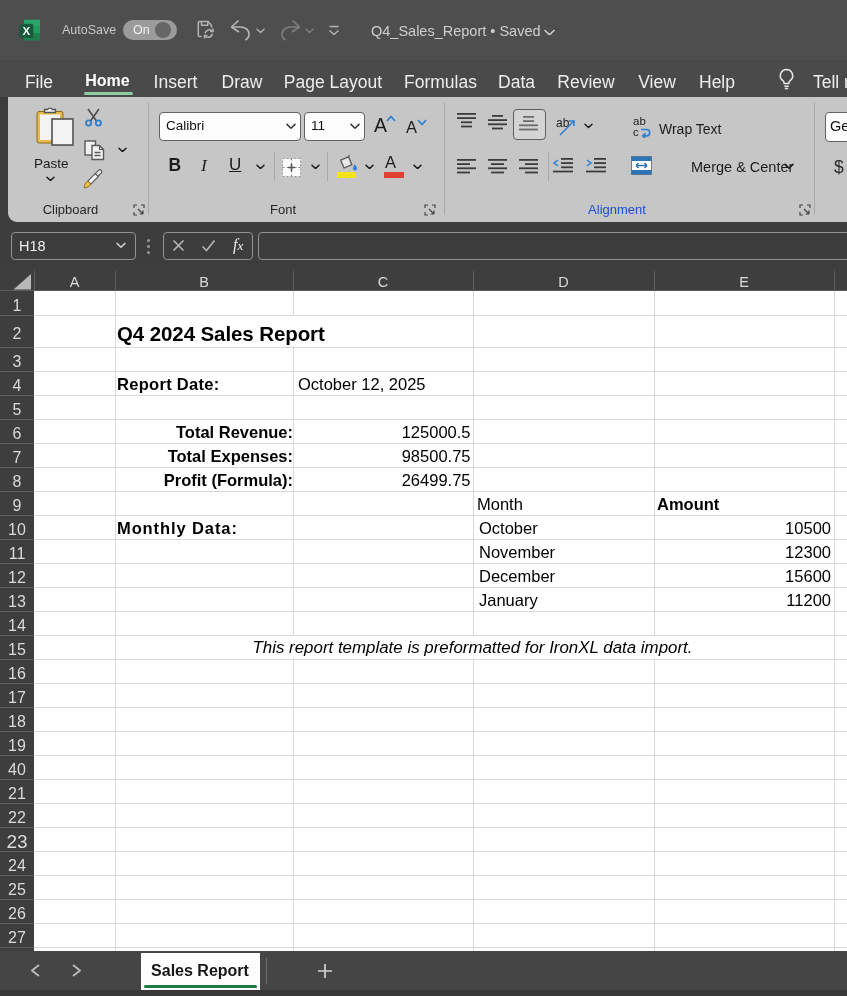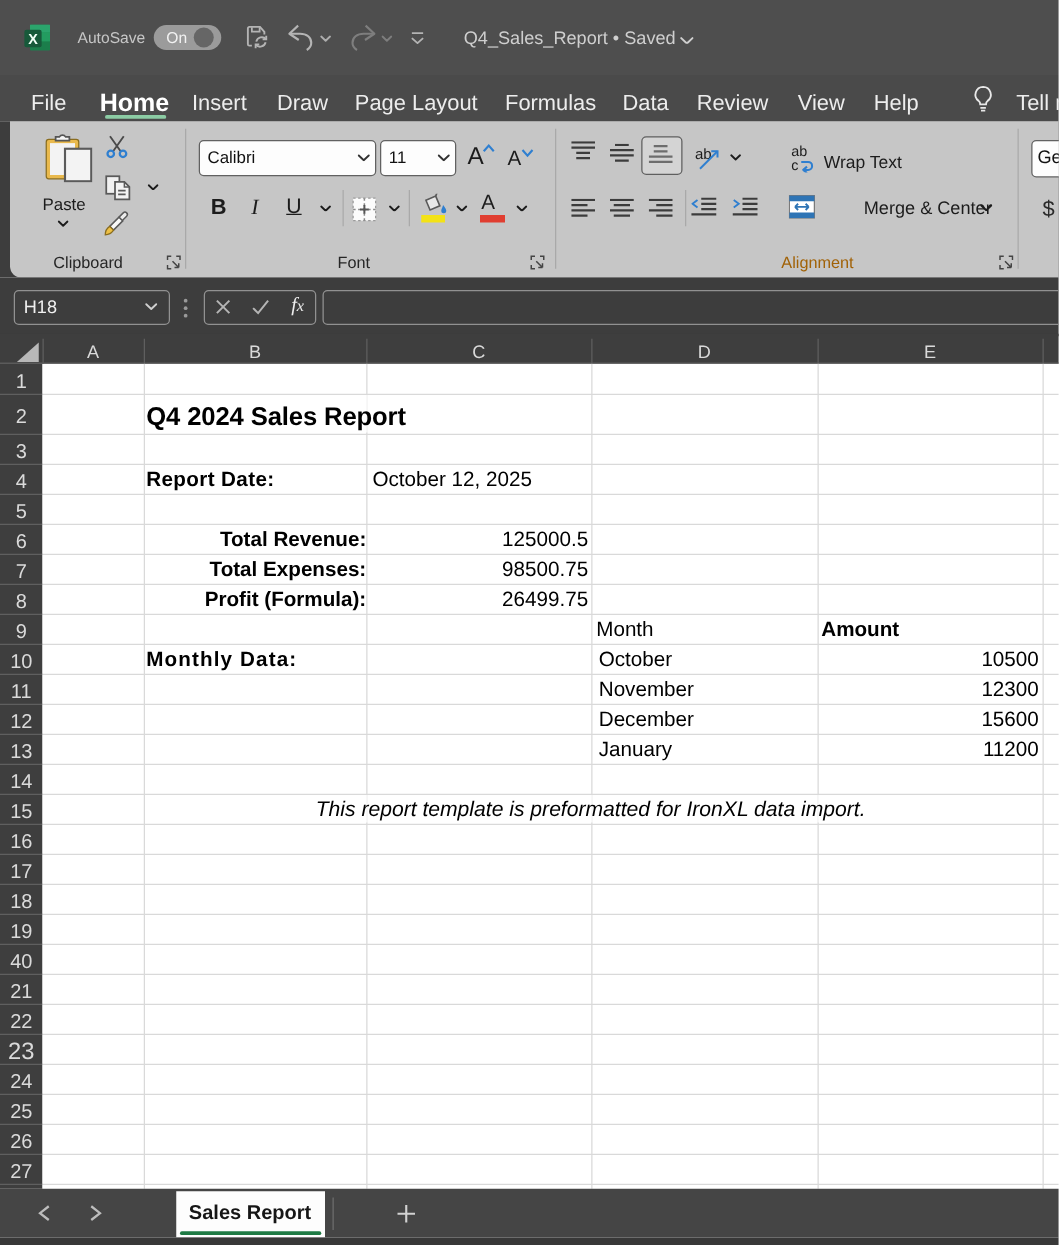--- a/index.html
+++ b/index.html
@@ -43,21 +43,21 @@
 <svg class="a" style="left:328px;top:25px" width="12" height="11" viewBox="0 0 12 11">
 <path d="M1.5 1.5 h9" stroke="#b4b4b4" stroke-width="1.5" fill="none"></path>
 <path d="M1.5 5.5 L6 9.5 L10.5 5.5" stroke="#b4b4b4" stroke-width="1.5" fill="none" stroke-linejoin="round"></path>
 </svg>
 <div class="a" style="left:371px;top:23px;font-size:14.5px;color:#cfcfcf;white-space:nowrap;">Q4_Sales_Report • Saved</div>
 <svg class="a" style="left:543.5px;top:28.59px" width="11" height="6.82" viewBox="0 0 11 6.82">
     <path d="M1 1.5004000000000002 L5.5 5.82 L10 1.5004000000000002" fill="none" stroke="#cfcfcf" stroke-width="1.6" stroke-linecap="round" stroke-linejoin="round"></path>
   </svg>
 <div class="a" style="left:0;top:60px;width:847px;height:37px;background:#4a4a4a;"></div>
 <div class="a" style="left:39px;top:71.5px;transform:translateX(-50%);font-size:17.5px;color:#ededed;white-space:nowrap;">File</div>
-<div class="a" style="left:107.5px;top:71.5px;transform:translateX(-50%);font-size:20px;font-weight:bold;color:#ffffff;white-space:nowrap;">Home</div>
+<div class="a" style="left:107.5px;top:71.5px;transform:translateX(-50%);font-size:16px;font-weight:bold;color:#ffffff;white-space:nowrap;">Home</div>
 <div class="a" style="left:175.5px;top:71.5px;transform:translateX(-50%);font-size:17.5px;color:#ededed;white-space:nowrap;">Insert</div>
 <div class="a" style="left:242px;top:71.5px;transform:translateX(-50%);font-size:17.5px;color:#ededed;white-space:nowrap;">Draw</div>
 <div class="a" style="left:333px;top:71.5px;transform:translateX(-50%);font-size:17.5px;color:#ededed;white-space:nowrap;">Page Layout</div>
 <div class="a" style="left:440.5px;top:71.5px;transform:translateX(-50%);font-size:17.5px;color:#ededed;white-space:nowrap;">Formulas</div>
 <div class="a" style="left:516.5px;top:71.5px;transform:translateX(-50%);font-size:17.5px;color:#ededed;white-space:nowrap;">Data</div>
 <div class="a" style="left:586px;top:71.5px;transform:translateX(-50%);font-size:17.5px;color:#ededed;white-space:nowrap;">Review</div>
 <div class="a" style="left:657px;top:71.5px;transform:translateX(-50%);font-size:17.5px;color:#ededed;white-space:nowrap;">View</div>
 <div class="a" style="left:717px;top:71.5px;transform:translateX(-50%);font-size:17.5px;color:#ededed;white-space:nowrap;">Help</div>
 <div class="a" style="left:84px;top:91.5px;width:49px;height:3.4px;border-radius:2px;background:#8ccca4;"></div>
 <svg class="a" style="left:778px;top:68px" width="17" height="23" viewBox="0 0 17 23">
@@ -65,21 +65,21 @@
 <path d="M6.3 18.3 h4.4 M6.8 20.5 h3.4" stroke="#e8e8e8" stroke-width="1.4"></path>
 </svg>
 <div class="a" style="left:813px;top:71.5px;font-size:17.5px;color:#ededed;white-space:nowrap;">Tell me</div>
 <div class="a" style="left:0;top:97px;width:847px;height:125px;background:#3d3d3d;"></div>
 <div class="a" style="left:8px;top:97px;width:839px;height:125px;background:#c6c6c6;border-bottom-left-radius:9px;"></div>
 <div class="a" style="left:148px;top:103px;width:1px;height:112px;background:#a9a9a9;"></div>
 <div class="a" style="left:444px;top:103px;width:1px;height:112px;background:#a9a9a9;"></div>
 <div class="a" style="left:814px;top:103px;width:1px;height:112px;background:#a9a9a9;"></div>
 <div class="a" style="left:70.5px;top:202px;transform:translateX(-50%);font-size:13px;color:#262626;">Clipboard</div>
 <div class="a" style="left:283px;top:202px;transform:translateX(-50%);font-size:13px;color:#262626;">Font</div>
-<div class="a" style="left:617px;top:202px;transform:translateX(-50%);font-size:13px;color:#a16207;margin-left:37px;">Alignment</div>
+<div class="a" style="left:617px;top:202px;transform:translateX(-50%);font-size:13px;color:#1d4ed8;">Alignment</div>
 <svg class="a" style="left:133px;top:204px" width="12" height="12" viewBox="0 0 12 12">
 <path d="M1 4 V1 H4 M8 1 h3 v3 M1 8 v3 h3" fill="none" stroke="#444" stroke-width="1.2"></path>
 <path d="M5 5 L10 10 M10 10 v-3.4 M10 10 h-3.4" fill="none" stroke="#444" stroke-width="1.2"></path>
 </svg>
 <svg class="a" style="left:424px;top:204px" width="12" height="12" viewBox="0 0 12 12">
 <path d="M1 4 V1 H4 M8 1 h3 v3 M1 8 v3 h3" fill="none" stroke="#444" stroke-width="1.2"></path>
 <path d="M5 5 L10 10 M10 10 v-3.4 M10 10 h-3.4" fill="none" stroke="#444" stroke-width="1.2"></path>
 </svg>
 <svg class="a" style="left:799px;top:204px" width="12" height="12" viewBox="0 0 12 12">
 <path d="M1 4 V1 H4 M8 1 h3 v3 M1 8 v3 h3" fill="none" stroke="#444" stroke-width="1.2"></path>

